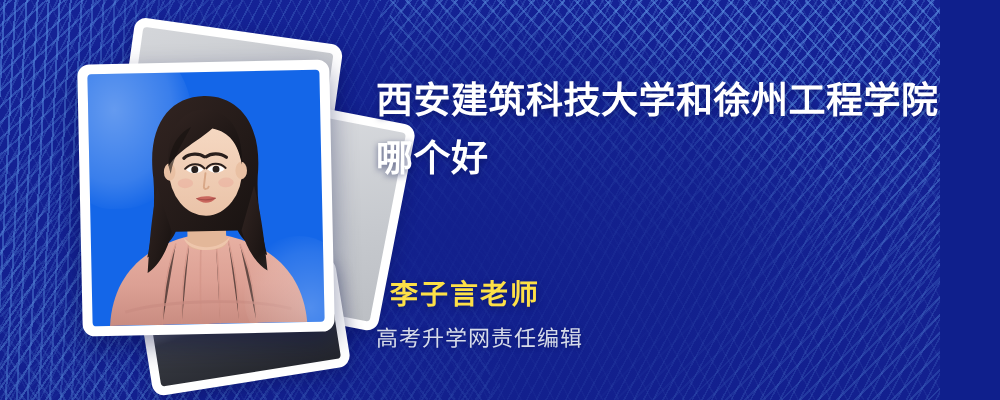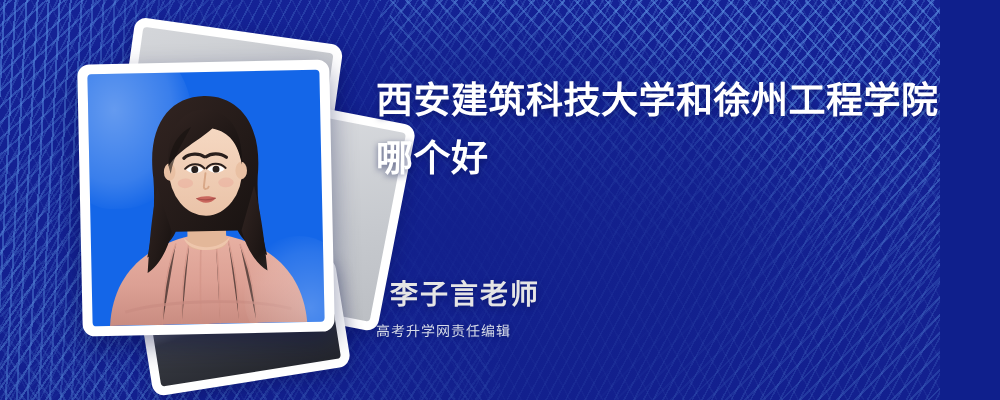--- a/index.html
+++ b/index.html
@@ -254,31 +254,31 @@
     font-size:37px;
     font-weight:bold;
     line-height:58px;
     letter-spacing:.5px;
     text-shadow:0 2px 6px rgba(6,14,76,.55);
     white-space:pre-wrap;
   }
   .byline{
     position:absolute;
     left:14px;top:272px;
-    color:#e5e5e5;
+    color:#fde047;
     font-size:28px;
     font-weight:bold;
     letter-spacing:2px;
     text-shadow:0 2px 6px rgba(6,14,76,.5);
   }
   .byrole{
     position:absolute;
     left:0;top:320px;
     color:#d6dbe9;
-    font-size:14px;
+    font-size:22px;
     font-weight:normal;
     letter-spacing:1px;
     text-shadow:0 1px 4px rgba(6,14,76,.5);
   }
 </style>
 </head>
 <body>
 
 <div class="banner">
 

